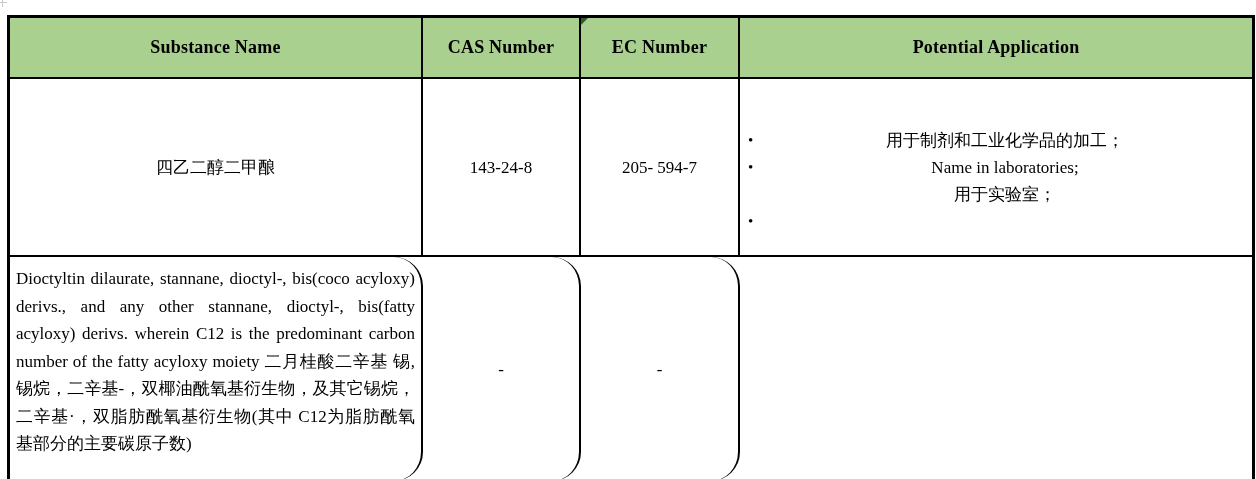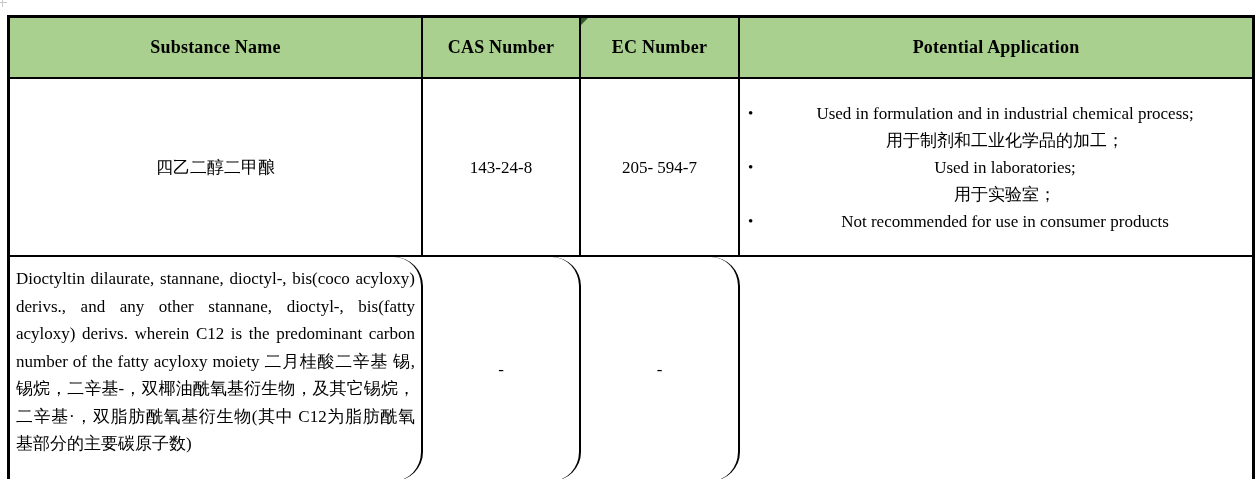--- a/index.html
+++ b/index.html
@@ -138,31 +138,29 @@
     </div>
     <div class="cell center-cell">
       <span>143-24-8</span>
     </div>
     <div class="cell center-cell">
       <span>205- 594-7</span>
     </div>
     <div class="cell app-cell last-col">
       <div class="app-item">
         <span class="bullet">•</span>
-        <span class="app-line">Used in formulation and in industrial chemical process;</span>
         <span class="app-line">用于制剂和工业化学品的加工；</span>
       </div>
       <div class="app-item">
         <span class="bullet">•</span>
-        <span class="app-line">Used in laboratories;</span>
+        <span class="app-line">Name in laboratories;</span>
         <span class="app-line">用于实验室；</span>
       </div>
       <div class="app-item">
         <span class="bullet">•</span>
-        <span class="app-line">Not recommended for use in consumer products</span>
       </div>
     </div>
 
     <div class="cell name-cell-long last-row">
       <span>Dioctyltin dilaurate, stannane, dioctyl-, bis(coco acyloxy) derivs., and any other stannane, dioctyl-, bis(fatty acyloxy) derivs. wherein C12 is the predominant carbon number of the fatty acyloxy moiety</span><span> 二月桂酸二辛基 锡,锡烷，二辛基-，双椰油酰氧基衍生物，及其它锡烷，二辛基·，双脂肪酰氧基衍生物(其中 C12为脂肪酰氧基部分的主要碳原子数)</span>
     </div>
     <div class="cell center-cell last-row">
       <span>-</span>
     </div>
     <div class="cell center-cell last-row">

